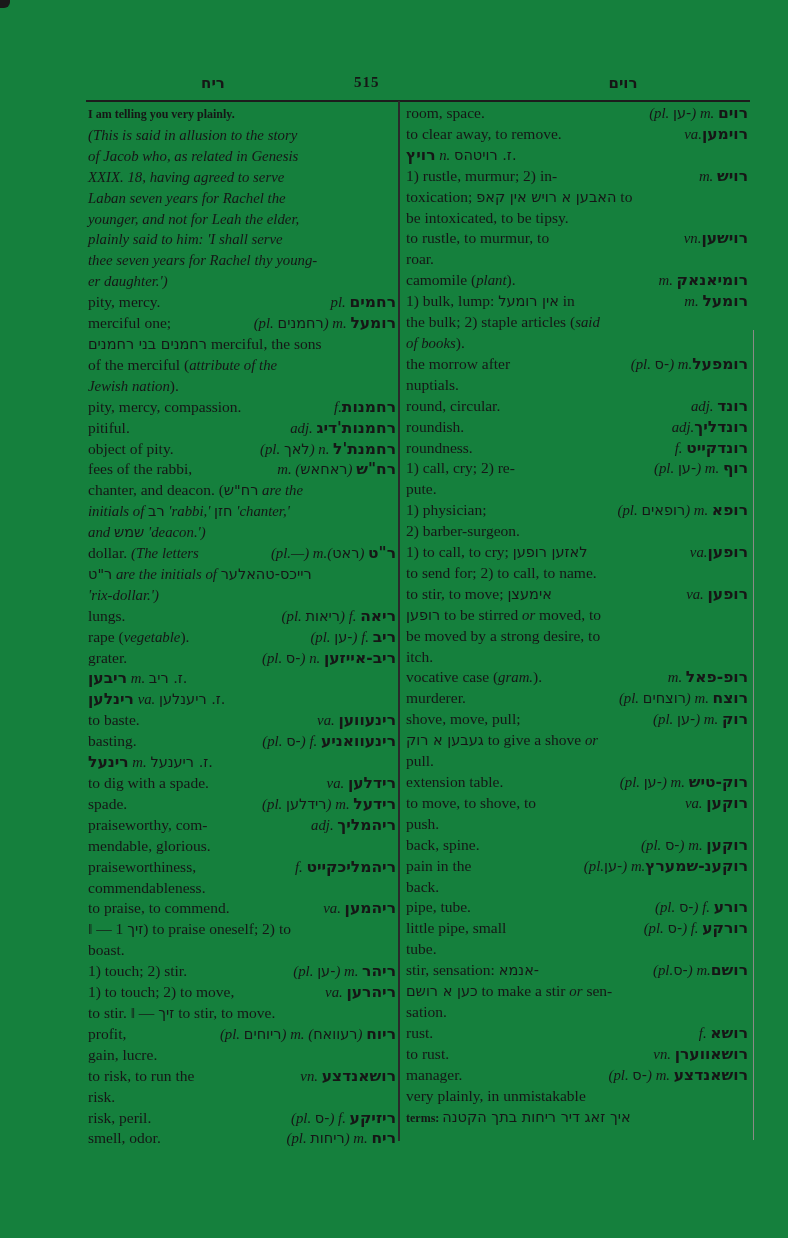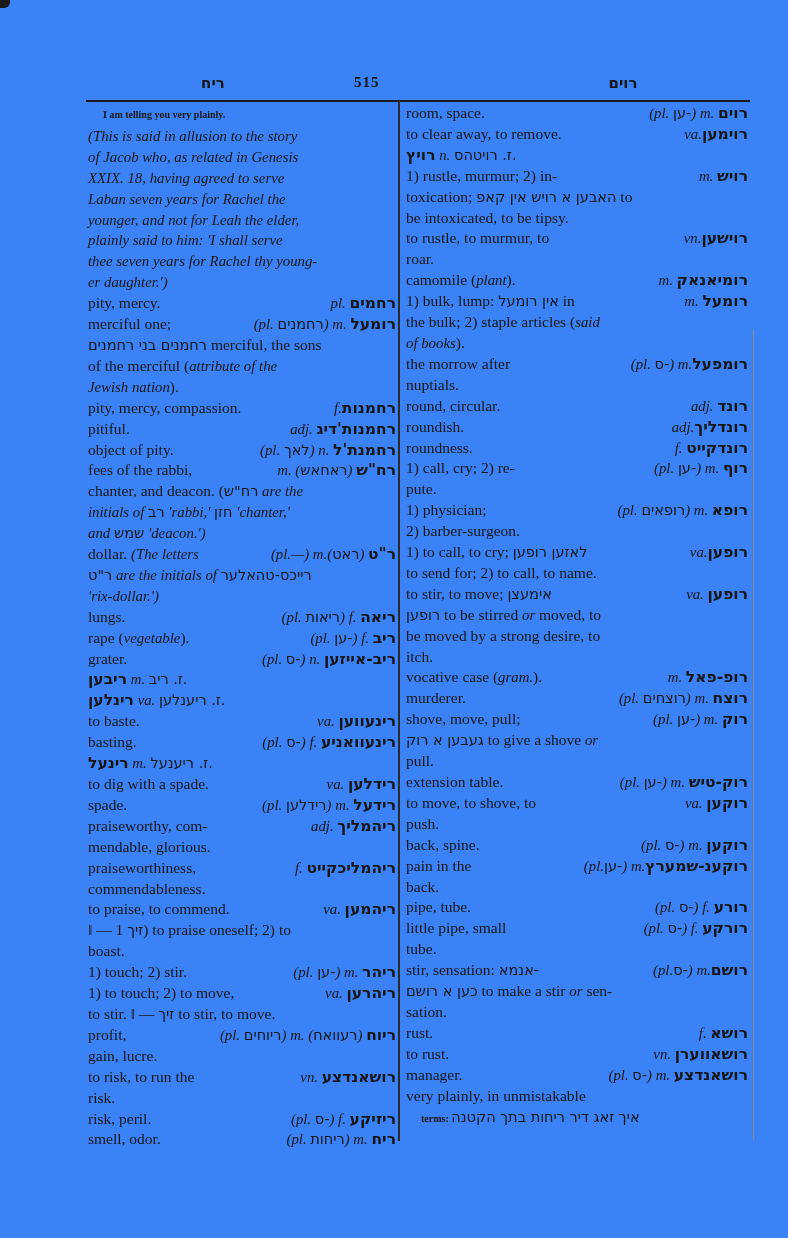--- a/index.html
+++ b/index.html
@@ -1,20 +1,20 @@
 <!DOCTYPE html>
 <html><head>
 <meta charset="utf-8">
 <style>
   html,body{margin:0;padding:0;}
   body{background:#e8e8e6;}
   .page{
     position:relative;
     width:788px;height:1238px;
-    background:#3b82f6;
+    background:#15803d;
     font-family:"Liberation Serif","DejaVu Serif",serif;
     color:#161616;
     overflow:hidden;
   }
   .corner-smudge{
     position:absolute;left:0;top:0;width:10px;height:8px;
     background:#1a1a1a;border-radius:0 0 6px 0;
   }
   .running-head{position:absolute;top:74px;left:0;width:100%;height:22px;}
   .guide-word{position:absolute;font-weight:bold;font-size:15px;font-family:"DejaVu Sans",sans-serif;}
@@ -29,21 +29,21 @@
   .col-right{left:406px;width:342px;}
   .line{
     line-height:20.9px;min-height:20.9px;
     font-size:15.5px;white-space:nowrap;
   }
   .split{display:flex;justify-content:space-between;}
   .r-align{text-align:left;}
   .lpart{white-space:nowrap;}
   .rpart{white-space:nowrap;text-align:right;}
   .s-en{font-size:15.5px;}
-  .s-enb{font-size:10px;font-weight:bold;margin-left:15px;}
+  .s-enb{font-size:12px;font-weight:bold;}
   .s-it{font-style:italic;font-size:14.8px;}
   .s-he{font-weight:bold;font-size:15.5px;font-family:"DejaVu Sans",sans-serif;}
   .s-heb{font-size:14.5px;font-family:"DejaVu Sans",sans-serif;margin-top:46px;}
 </style>
 </head>
 <body>
 
 <div class="page">
   <div class="corner-smudge"></div>
 

